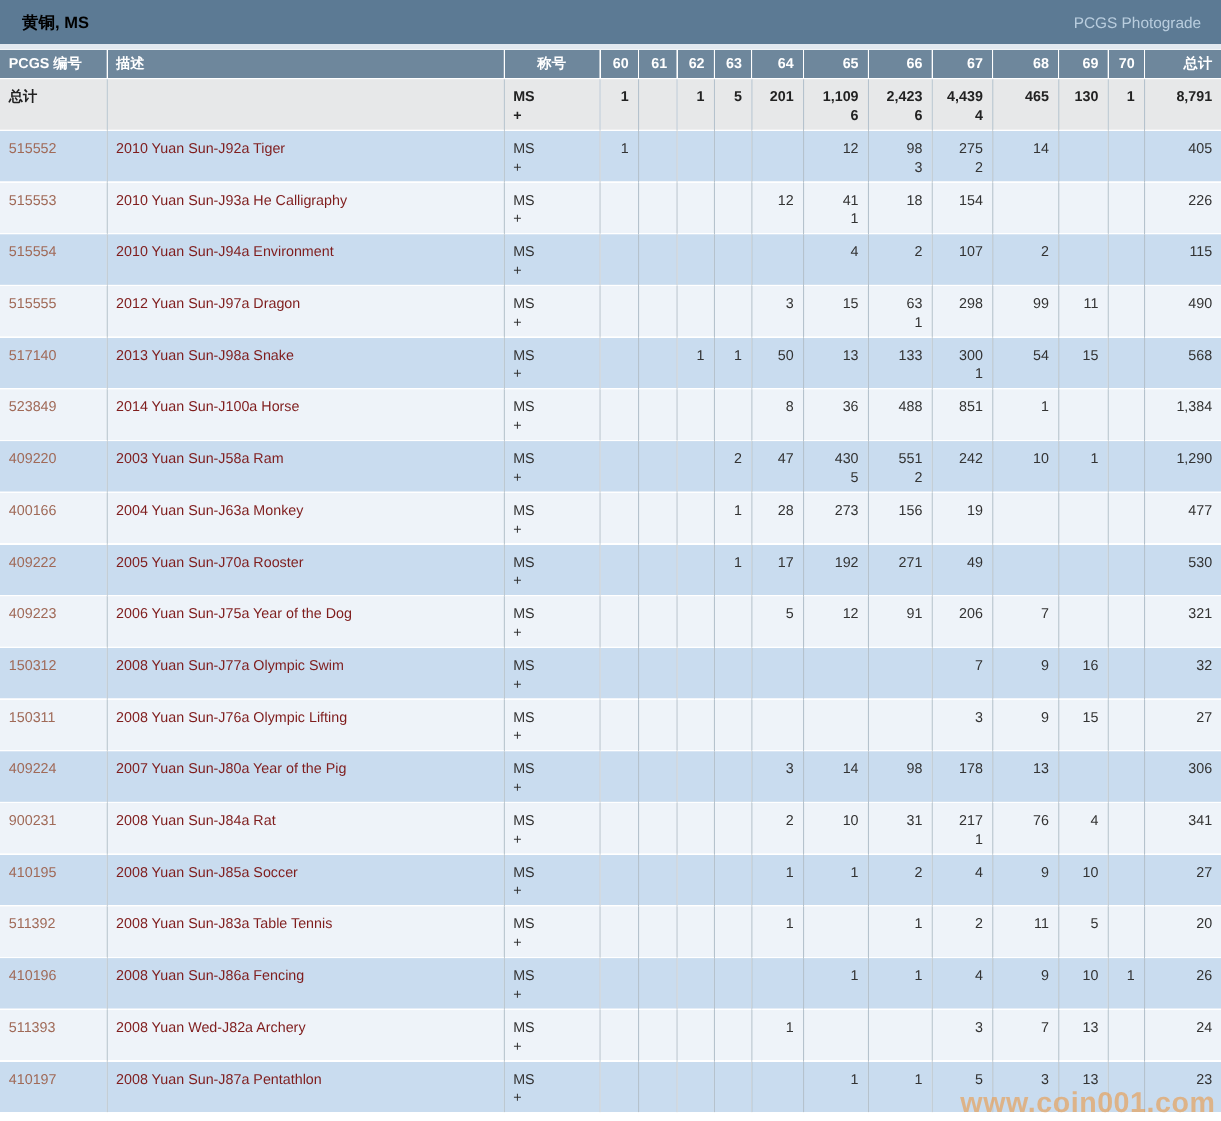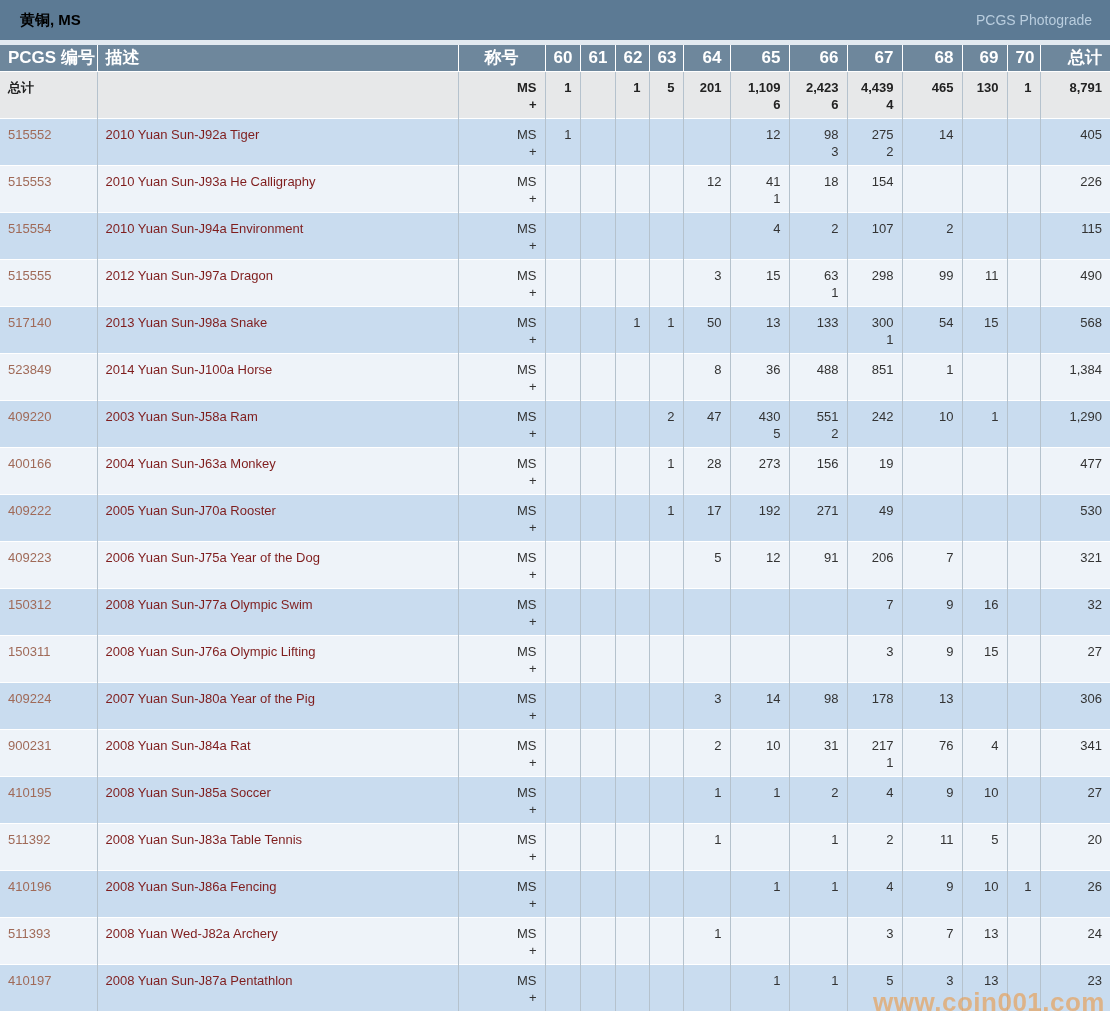--- a/index.html
+++ b/index.html
@@ -32,21 +32,21 @@
   .gap-strip { height: 5px; background: #e2e9f0; }
 
   table.pop {
     width: 1110px;
     border-collapse: collapse;
     table-layout: fixed;
   }
   thead th {
     background: #6e879c;
     color: #ffffff;
-    font-size: 17px;
+    font-size: 13px;
     font-weight: bold;
     height: 26px;
     padding: 0 8px;
     border-right: 1px solid rgba(255,255,255,0.22);
     white-space: nowrap;
     overflow: hidden;
   }
   thead th:last-child { border-right: none; }
   th.al { text-align: left; }
   th.ac { text-align: center; }
@@ -64,21 +64,21 @@
   }
   tbody td:last-child { border-right: none; margin-left: 28px; }
   tr.totals-row { background: #e7e8e9; font-weight: bold; color: #222; }
   tr.totals-row td { height: 47px; }
   tr.r-odd  { background: #c9dcef; }
   tr.r-even { background: #eef3f9; }
   tr.data-row td { height: 47px; }
   td.c-id { color: #a06a58; cursor: pointer; }
   tr.totals-row td.c-id { color: #222; cursor: default; }
   td.c-desc { color: #7f1d1d; }
-  td.c-desig { text-align: right; }
+  td.c-desig { text-align: left; }
   td.c-num, td.c-total { text-align: right; }
   .ln2 { min-height: 17px; }
 
   .watermark {
     position: absolute;
     right: 5px;
     bottom: 1px;
     font-size: 26px;
     font-weight: bold;
     letter-spacing: 0.5px;

